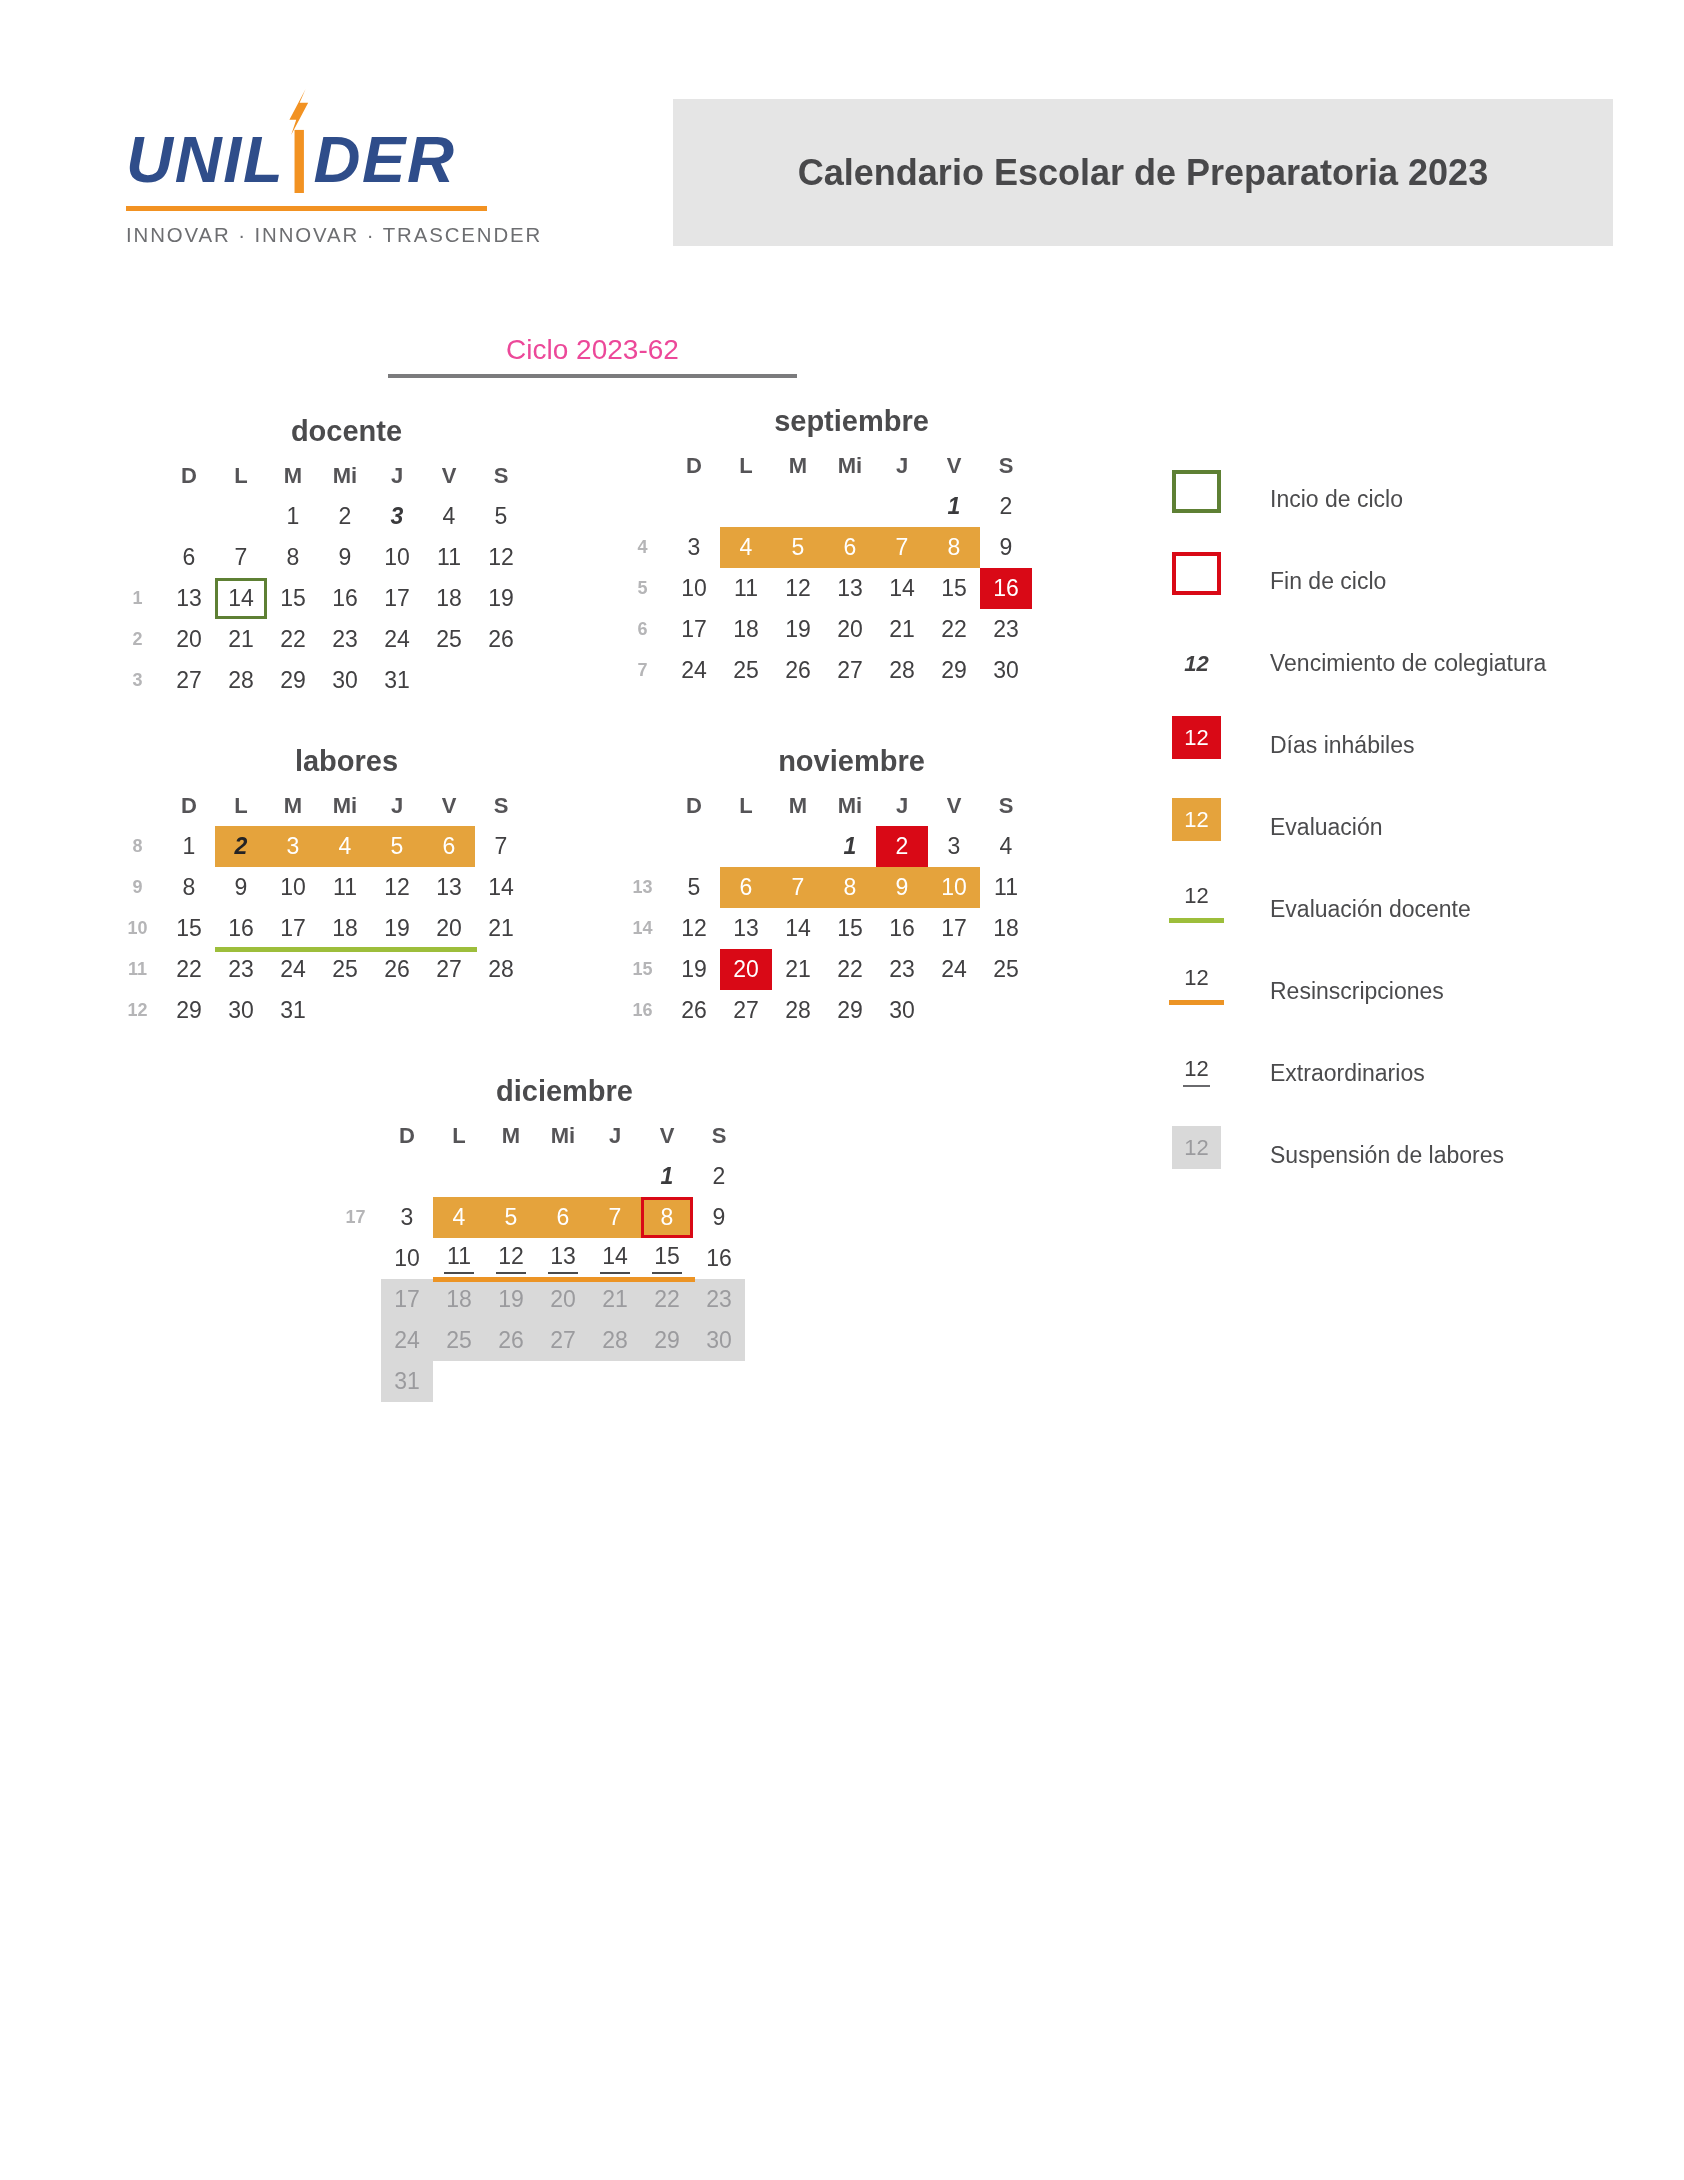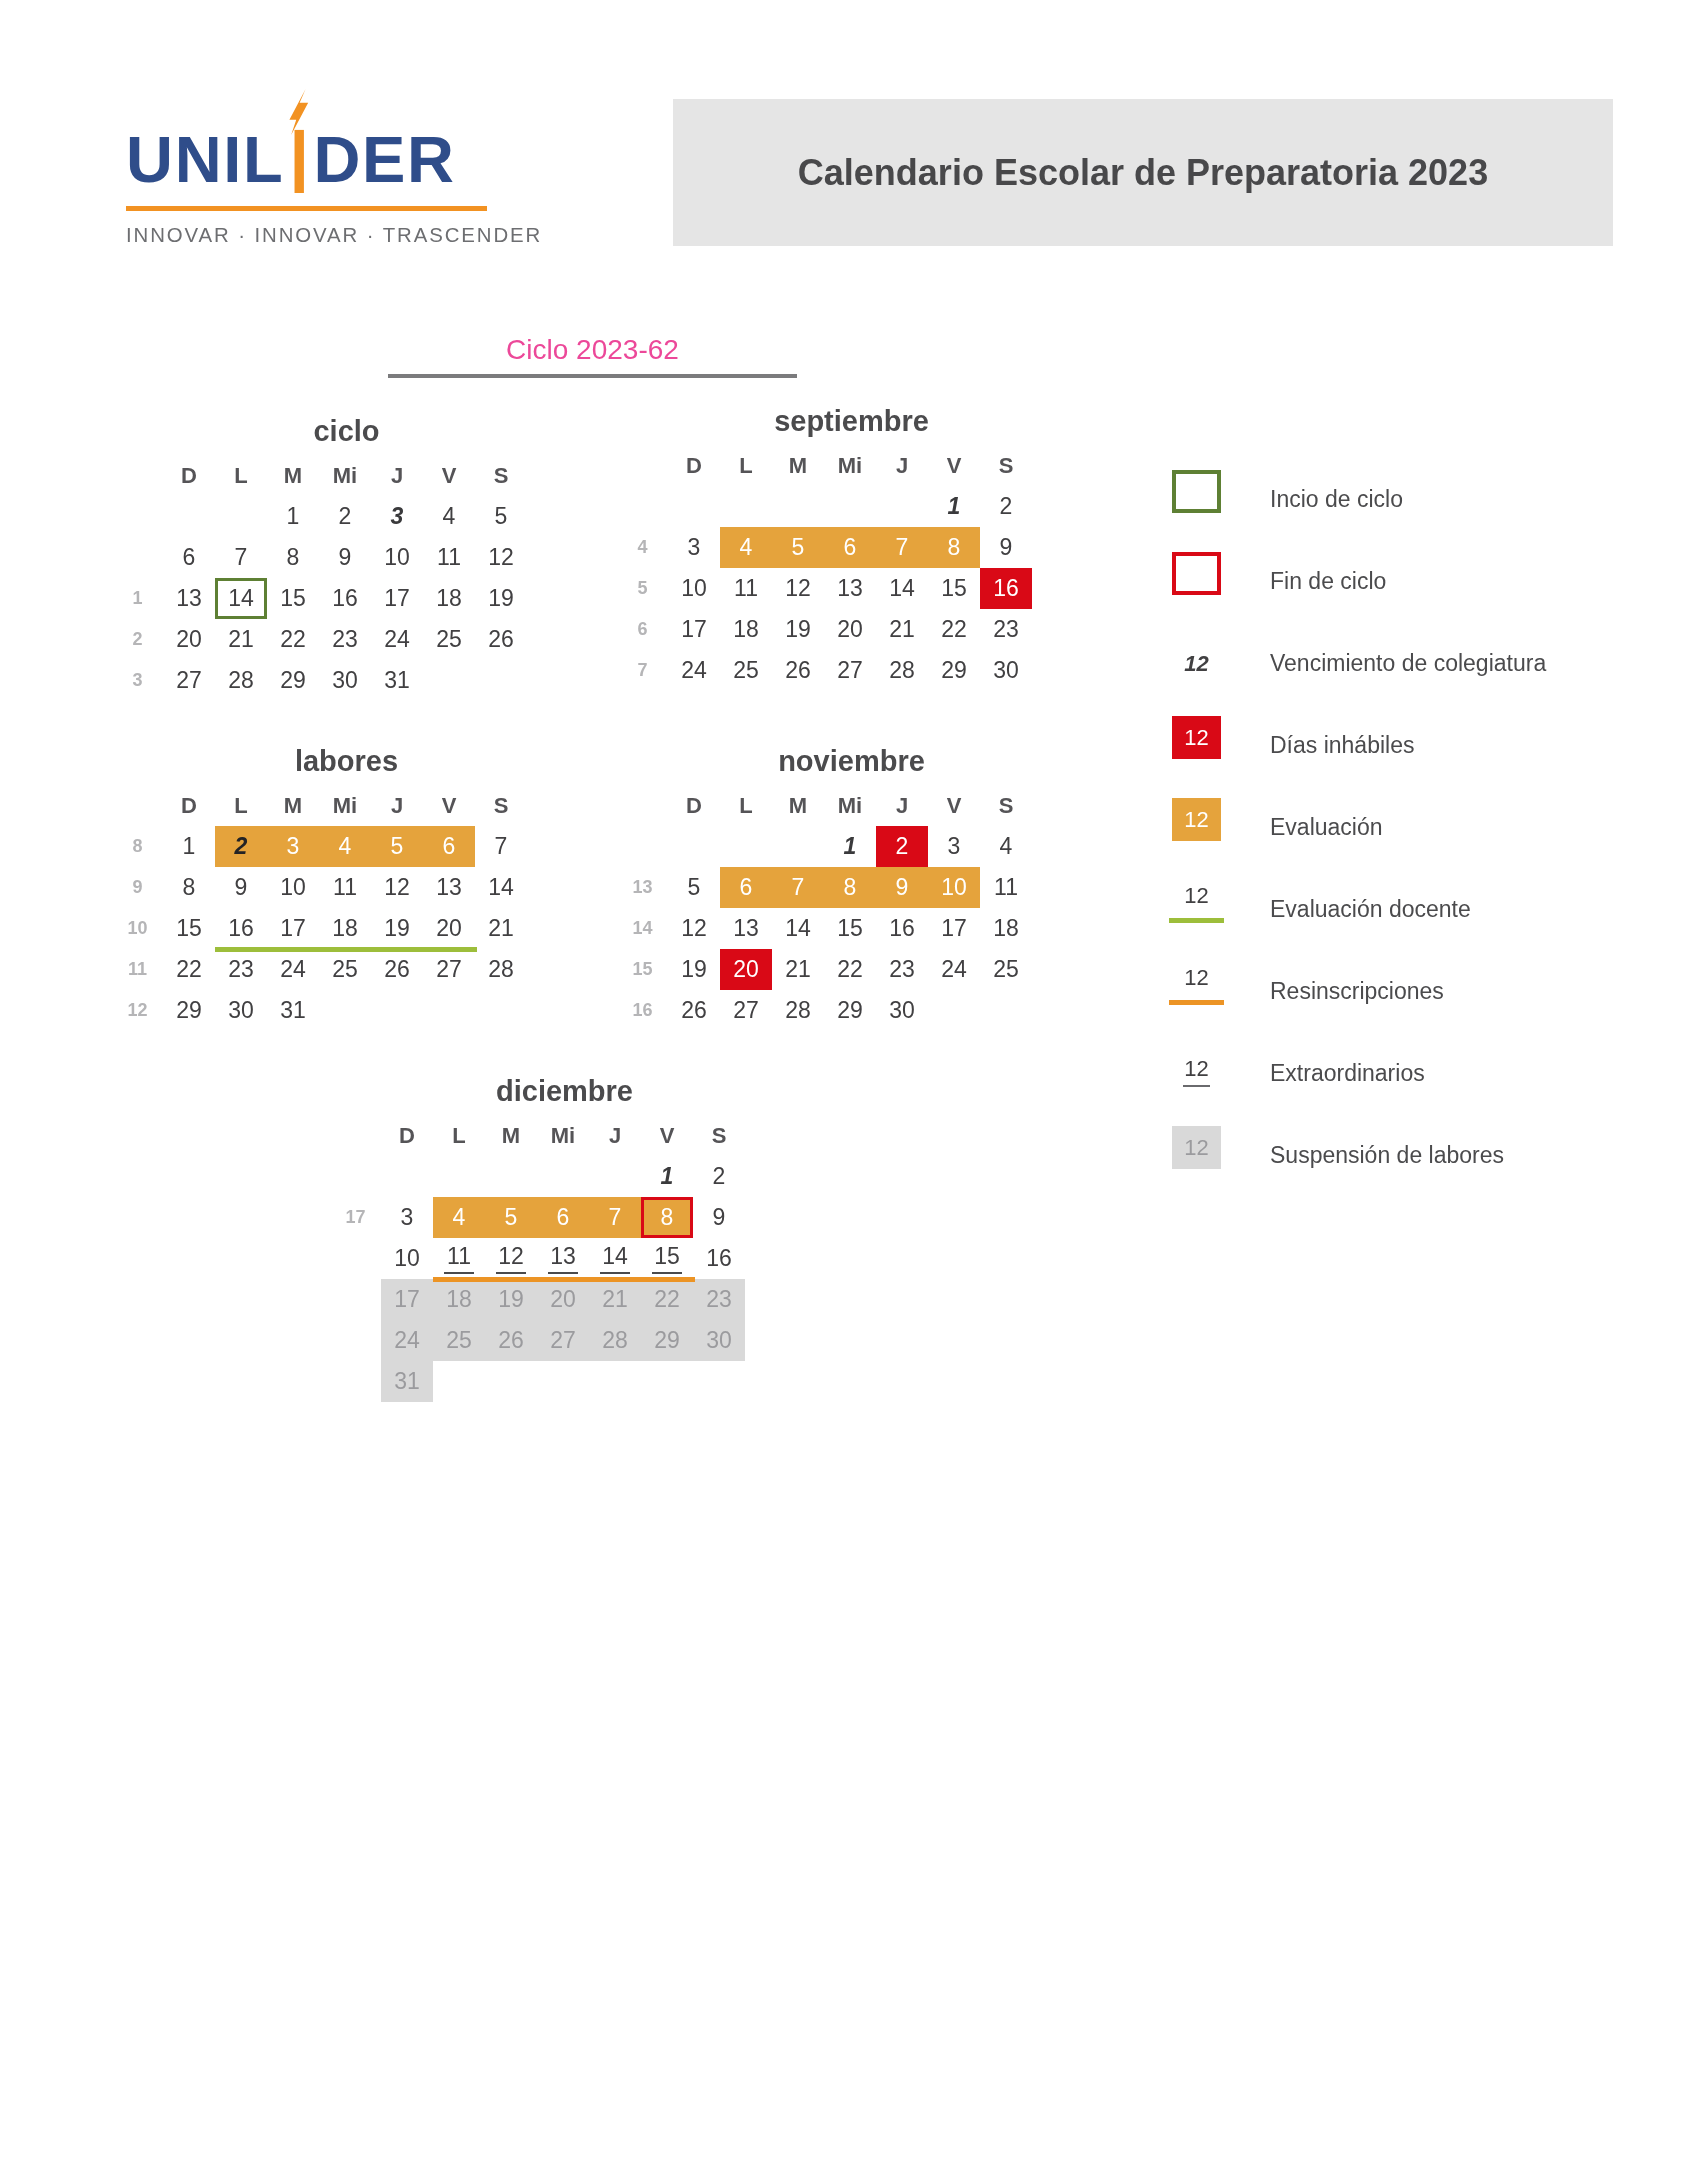--- a/index.html
+++ b/index.html
@@ -2,21 +2,21 @@
 <html style="font-size:13.6px"><head>
 <meta charset="utf-8">
 <style>
   html,body{margin:0;padding:0;background:#fff;}
   .page{position:relative;width:1685px;height:2181px;background:#ffffff;overflow:hidden;
         font-family:"Liberation Sans",sans-serif;}
 
   
   .logo{position:absolute;left:126px;top:89px;}
   .logo-word{display:flex;align-items:flex-end;color:#2F4D8A;font-weight:700;
-             font-size:65px;line-height:1;}
+             font-size:65px;line-height:1;font-style:italic;}
   .logo-word span{letter-spacing:1.7px;}
   .logo-bolt{width:25.6px;height:104px;margin:0 1.7px -0.9px 1.7px;}
   .logo-rule{height:5.1px;background:#F29222;margin-top:13.6px;width:361px;}
   .logo-tagline{margin-top:12.8px;font-size:20.4px;letter-spacing:1.9px;color:#6D6E71;
                 font-weight:400;white-space:nowrap;}
 
   
   .banner{position:absolute;left:673px;top:99px;width:940px;height:147px;background:#e5e5e5;
           display:flex;align-items:center;justify-content:center;}
   .banner span{font-size:36px;font-weight:700;color:#48484A;}
@@ -94,21 +94,21 @@
     <span>Calendario Escolar de Preparatoria 2023</span>
   </div>
 
   <div class="ciclo">
     <span>Ciclo 2023-62</span>
     <div class="ciclo-rule"></div>
   </div>
 
   <div id="months">
       <section class="month m-agosto">
-        <h2 class="month-title">ciclo</h2>
+        <h2 class="month-title">docente</h2>
         <div class="grid">
           <div class="row">
             <div class="cell wn"></div>
             <div class="cell hd">D</div>
             <div class="cell hd">L</div>
             <div class="cell hd">M</div>
             <div class="cell hd">Mi</div>
             <div class="cell hd">J</div>
             <div class="cell hd">V</div>
             <div class="cell hd">S</div>

